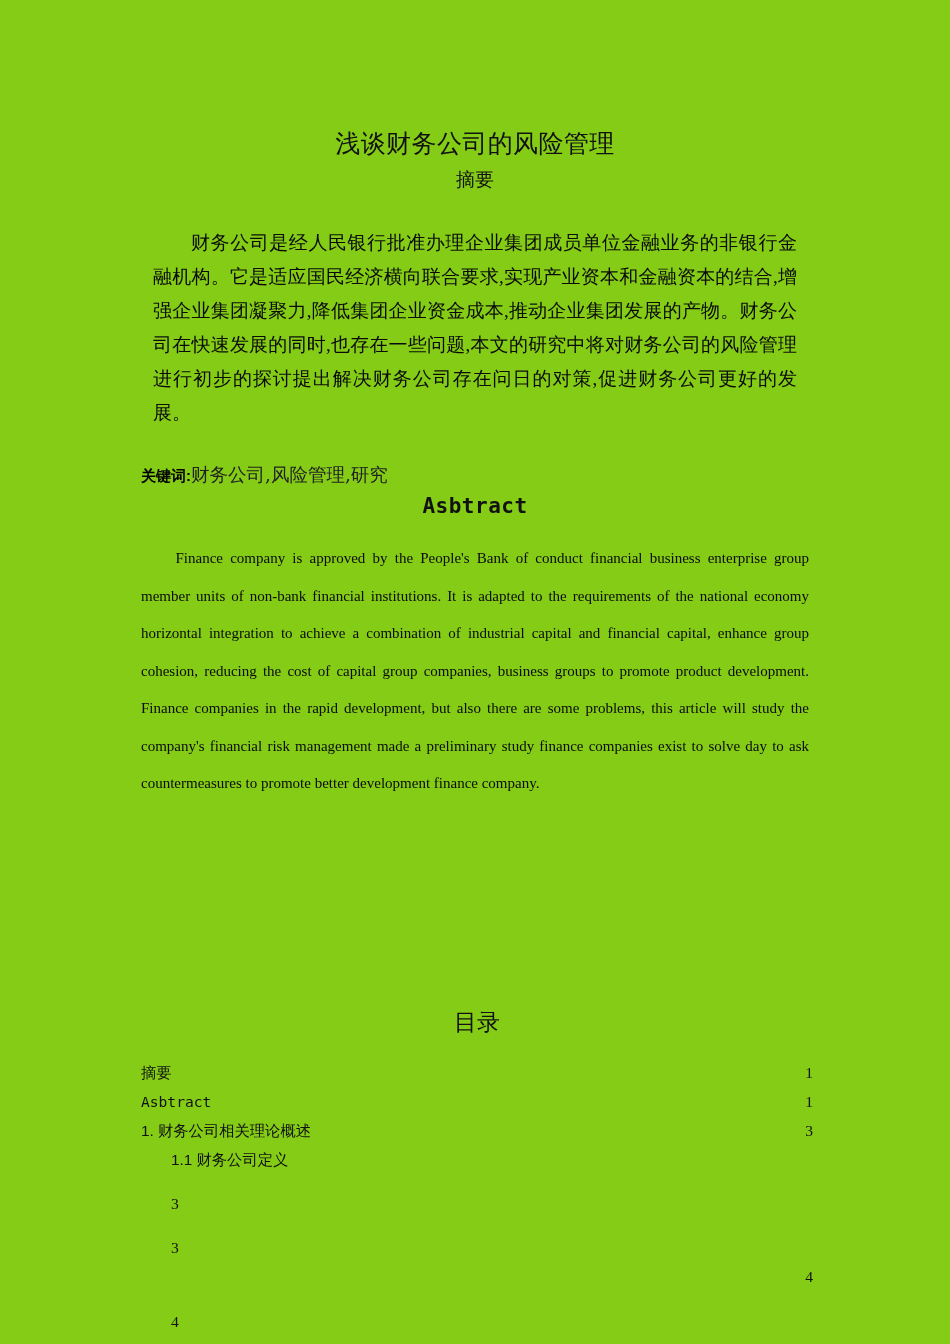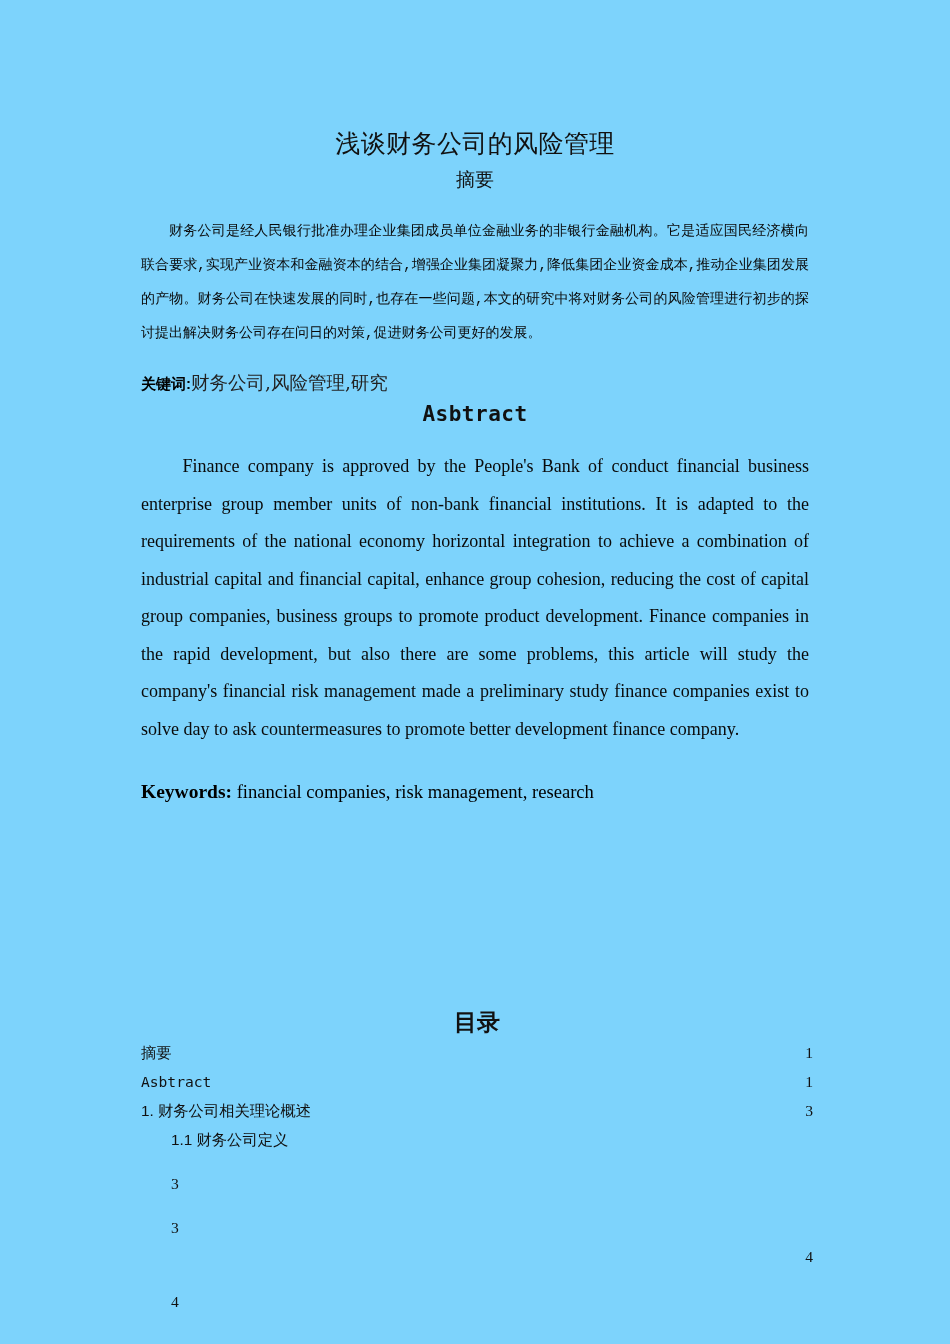--- a/index.html
+++ b/index.html
@@ -19,21 +19,21 @@
   }
 
   .page {
     position: absolute;
     left: 0;
     top: 0;
     width: 950px;
     height: 1344px;
     box-sizing: border-box;
     padding: 0;
-    background: #7dd3fc;
+    background: #84cc16;
   }
 
   .content {
     position: absolute;
     left: 141px;
     top: 0;
     width: 668px;
   }
 
   
@@ -54,24 +54,24 @@
     text-align: center;
     font-family: "Liberation Sans", "DejaVu Sans", sans-serif;
     font-size: 19px;
     font-weight: 400;
     line-height: 1.25;
     color: #111;
   }
 
   
   .cn-para {
-    margin: 0;
+    margin: 12px;
     padding-top: 22px;
-    font-family: Liberation Mono, monospace;
-    font-size: 14px;
+    font-family: Liberation Serif, serif;
+    font-size: 19px;
     line-height: 34px;
     text-align: justify;
     text-justify: inter-ideograph;
     text-indent: 2em;
     color: #0a0a0a;
   }
 
   
   .cn-keywords {
     margin: 0;
@@ -102,21 +102,21 @@
     letter-spacing: 0.5px;
     line-height: 1.35;
     color: #111;
   }
 
   
   .en-para {
     margin: 0;
     padding-top: 20px;
     font-family: "Liberation Serif", "DejaVu Serif", serif;
-    font-size: 18px;
+    font-size: 15px;
     line-height: 37.5px;
     text-align: justify;
     text-indent: 2.3em;
     color: #0a0a0a;
   }
 
   .en-keywords {
     margin: 0;
     padding-top: 30px;
     font-family: "Liberation Serif", "DejaVu Serif", serif;
@@ -132,25 +132,25 @@
   }
 
   
   .toc-wrap {
     position: absolute;
     left: 141px;
     top: 1008px;
     width: 672px;
   }
   .toc-title {
-    margin: 0 0 0 0;
+    margin: 0 0 20px 0;
     text-align: center;
     font-family: "Liberation Sans", "DejaVu Sans", sans-serif;
     font-size: 23px;
-    font-weight: 700;
+    font-weight: 400;
     line-height: 1.3;
     color: #111;
   }
   .toc-list {
     list-style: none;
     margin: 0;
     padding: 0;
   }
   .toc-item {
     display: flex;
@@ -211,24 +211,20 @@
     <p class="cn-para">财务公司是经人民银行批准办理企业集团成员单位金融业务的非银行金融机构。它是适应国民经济横向联合要求,实现产业资本和金融资本的结合,增强企业集团凝聚力,降低集团企业资金成本,推动企业集团发展的产物。财务公司在快速发展的同时,也存在一些问题,本文的研究中将对财务公司的风险管理进行初步的探讨提出解决财务公司存在问日的对策,促进财务公司更好的发展。</p>
 
     <p class="cn-keywords">
       <span class="kw-label">关键词:</span><span class="kw-value">财务公司,风险管理,研究</span>
     </p>
 
     <h2 class="en-abstract-head">Asbtract</h2>
 
     <p class="en-para">Finance company is approved by the People's Bank of conduct financial business enterprise group member units of non-bank financial institutions. It is adapted to the requirements of the national economy horizontal integration to achieve a combination of industrial capital and financial capital, enhance group cohesion, reducing the cost of capital group companies, business groups to promote product development. Finance companies in the rapid development, but also there are some problems, this article will study the company's financial risk management made a preliminary study finance companies exist to solve day to ask countermeasures to promote better development finance company.</p>
 
-    <p class="en-keywords">
-      <span class="kw-label">Keywords:</span>
-      <span class="kw-value">financial companies, risk management, research</span>
-    </p>
 
   </div>
 
   <div class="toc-wrap">
     <h2 class="toc-title">目录</h2>
     <ul class="toc-list" id="toc-list">
         <li class="toc-item level-1">
           <span class="toc-label">摘要</span>
           <span class="toc-dots"></span>
           <span class="toc-page">1</span>

